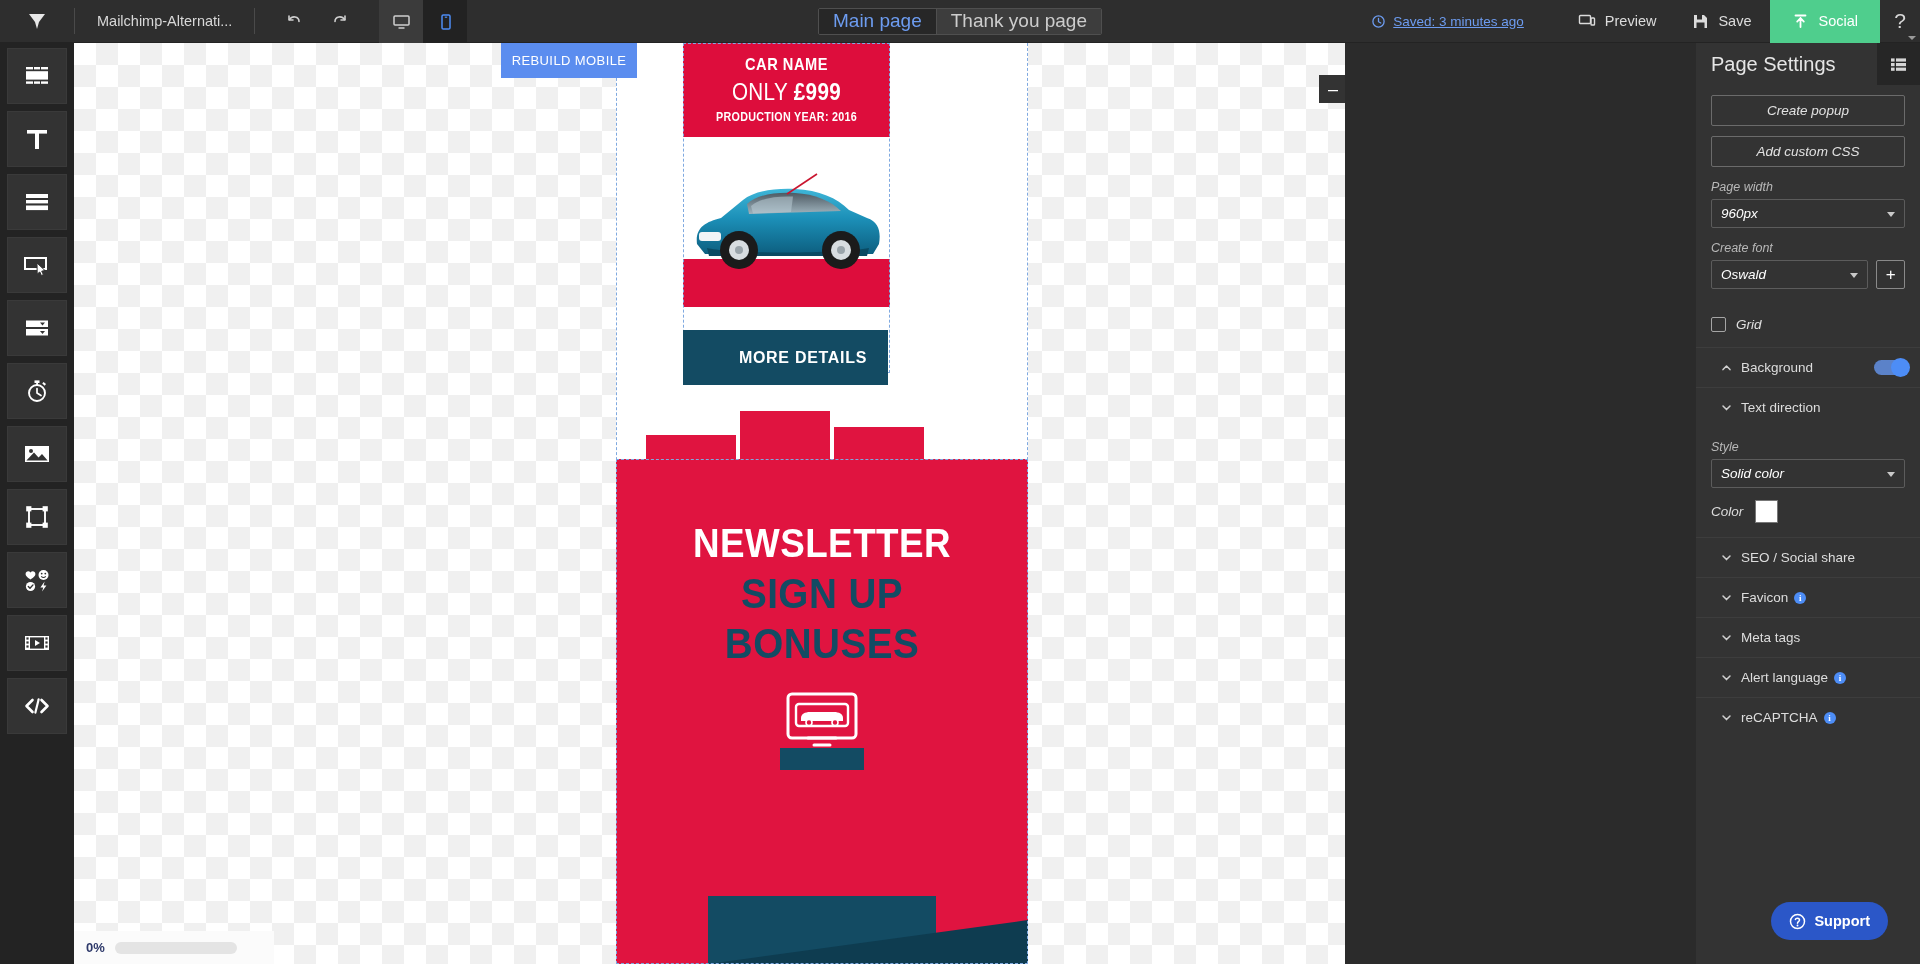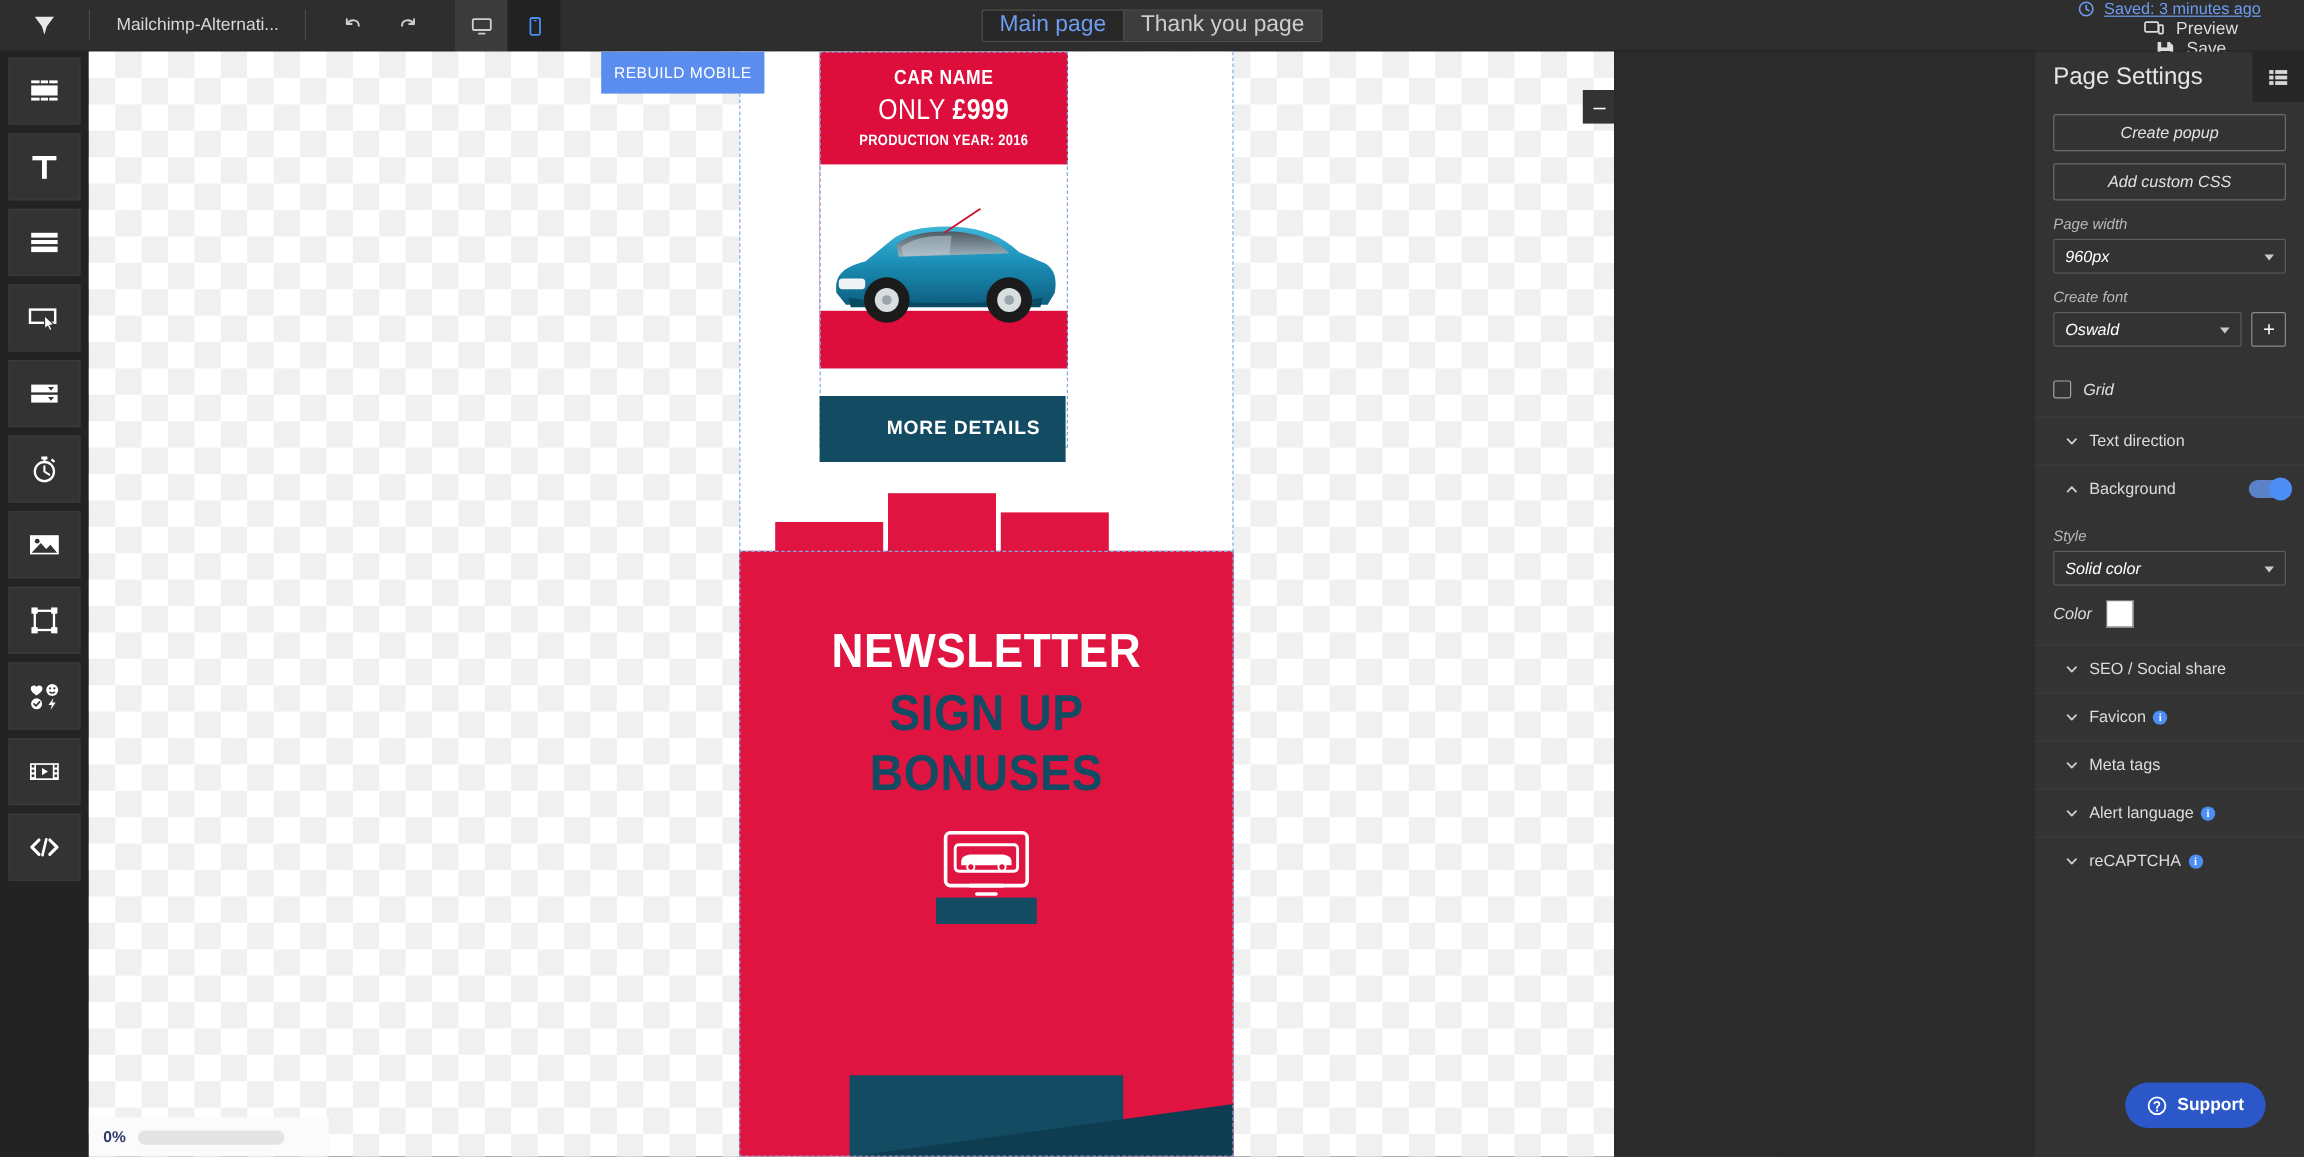--- a/index.html
+++ b/index.html
@@ -44,21 +44,21 @@
     height: 27px;
   }
   .page-tab {
     display: flex; align-items: center; padding: 0 14px; font-size: 19px;
     color: #cdcdcd; background: #3d3d3d;
   }
   .page-tab.active { background: #272727; color: #6d9cf0; }
   .page-tab + .page-tab { border-left: 1px solid #4f4f4f; }
 
   .topbar-right {
-    margin-left: auto; display: flex; align-items: center; height: 43px; flex-direction: column;
+    margin-left: auto; display: flex; align-items: center; height: 43px;
   }
   .saved {
     display: flex; align-items: center; gap: 7px; color: #6d9cf0; font-size: 13.5px;
     margin-right: 36px;
   }
   .saved .saved-text { text-decoration: underline; }
   .tb-action {
     display: flex; align-items: center; gap: 9px; padding: 0 18px; height: 43px;
     color: #dcdcdc; font-size: 14.5px;
   }
@@ -586,36 +586,36 @@
 
       <div class="check-row">
         <span class="checkbox"></span>
         <span class="check-lbl">Grid</span>
       </div>
     </div>
 
     <div class="acc-row">
       <span class="acc-chev">
         <svg width="13" height="13" viewBox="0 0 13 13">
-            <path d="M3 5 L6.5 8.6 L10 5" stroke="#cfcfcf" stroke-width="1.5" fill="none" stroke-linecap="round" stroke-linejoin="round"></path>
-          </svg>
-      </span>
-      <span class="acc-label">Text direction</span>
-    </div>
-
-    <div class="acc-row">
-      <span class="acc-chev">
-        <svg width="13" height="13" viewBox="0 0 13 13">
             <path d="M3 8.6 L6.5 5 L10 8.6" stroke="#cfcfcf" stroke-width="1.5" fill="none" stroke-linecap="round" stroke-linejoin="round"></path>
           </svg>
       </span>
       <span class="acc-label">Background</span>
       <span class="toggle">
           <span class="knob"></span>
         </span>
+    </div>
+
+    <div class="acc-row">
+      <span class="acc-chev">
+        <svg width="13" height="13" viewBox="0 0 13 13">
+            <path d="M3 5 L6.5 8.6 L10 5" stroke="#cfcfcf" stroke-width="1.5" fill="none" stroke-linecap="round" stroke-linejoin="round"></path>
+          </svg>
+      </span>
+      <span class="acc-label">Text direction</span>
     </div>
 
     <div class="rp-body">
       <div class="fld-label">Style</div>
       <div class="select">
         <span>Solid color</span>
         <span class="caret"></span>
       </div>
       <div class="color-row">
         <span class="color-lbl">Color</span>

